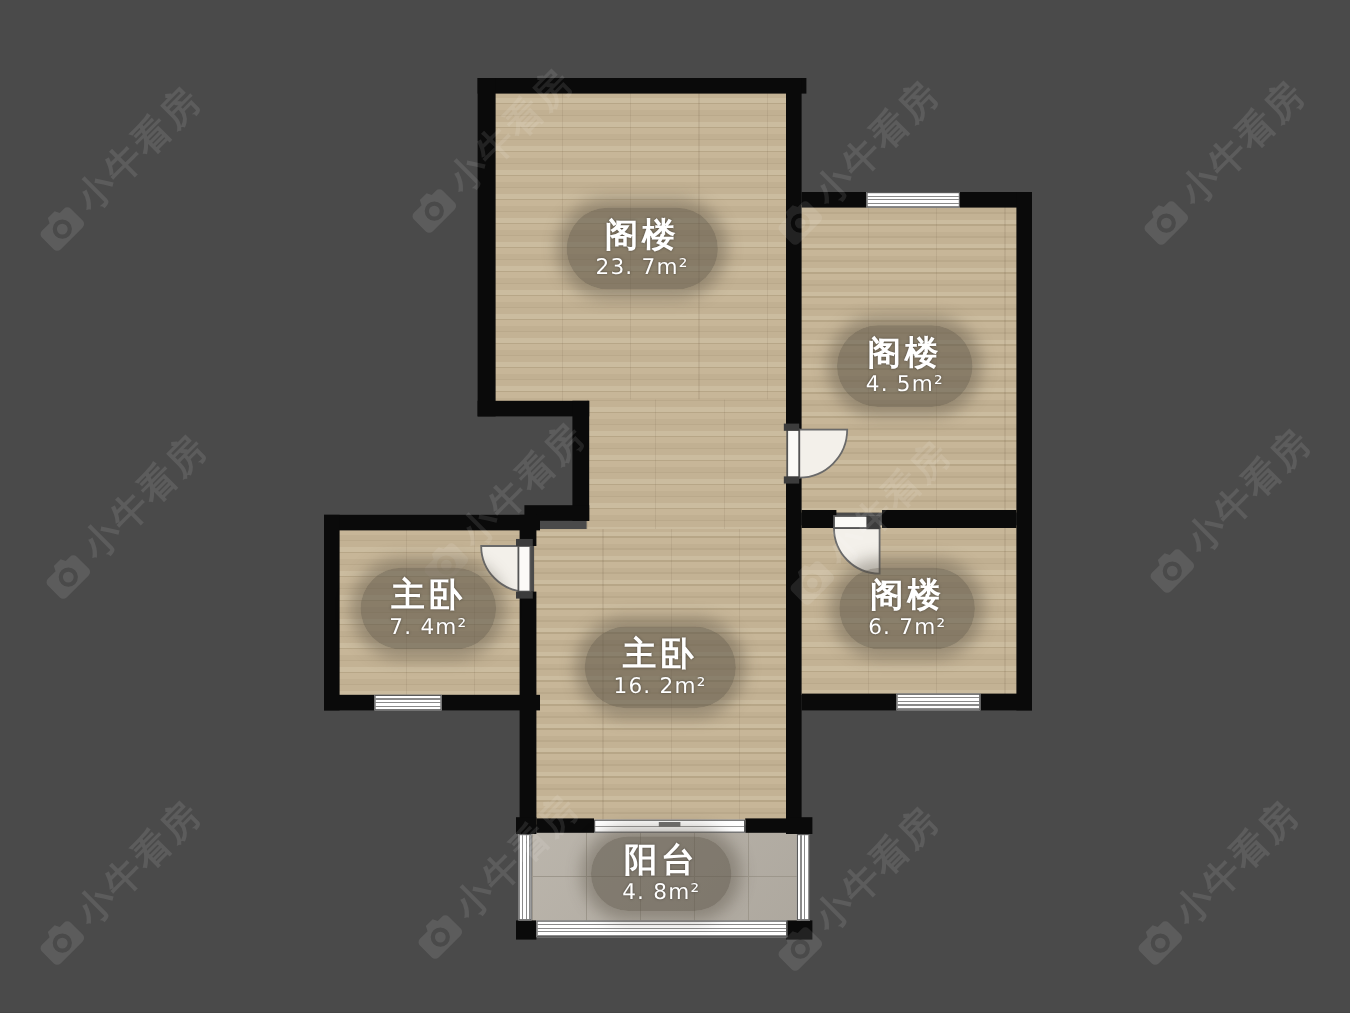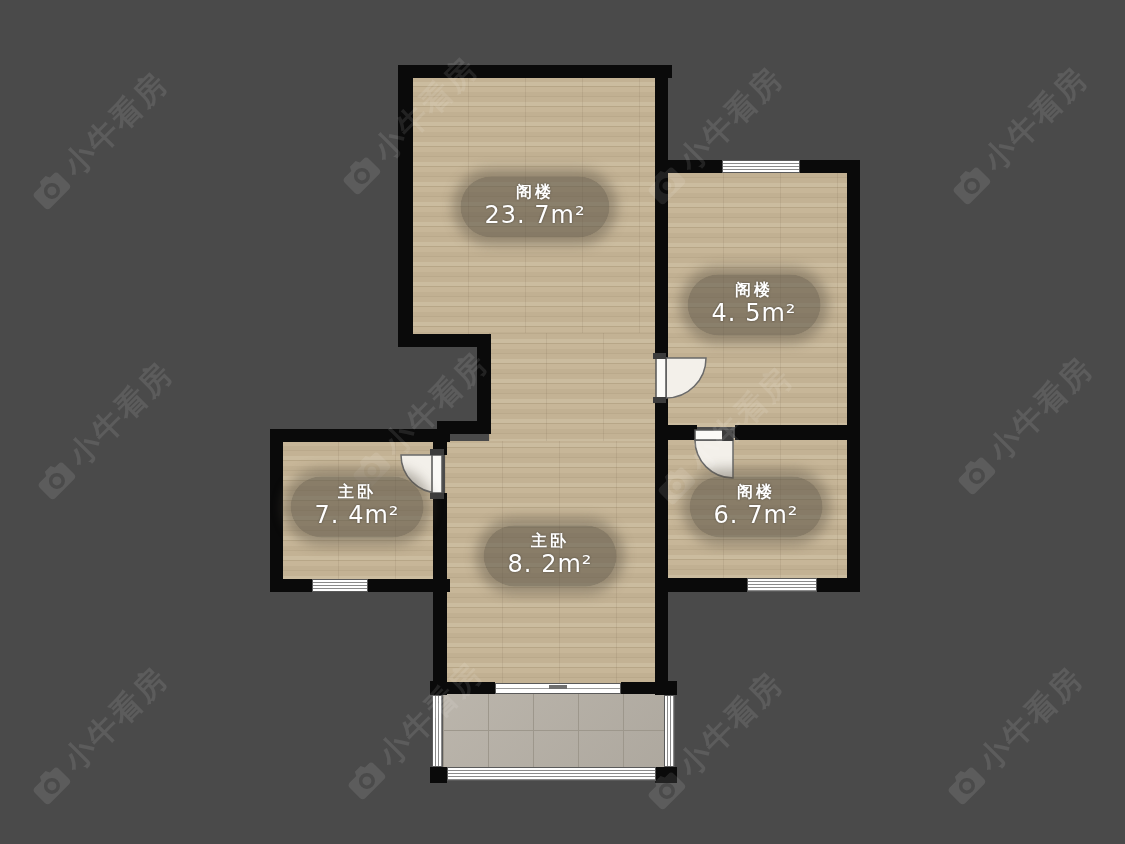--- a/index.html
+++ b/index.html
@@ -45,22 +45,22 @@
   .room-label{
     position:absolute;z-index:5;
     transform:translate(-50%,-50%);
     text-align:center;color:#ffffff;
     background:rgba(86,78,66,0.55);
     box-shadow:0 0 12px 8px rgba(86,78,66,0.40);
     border-radius:999px;
     padding:7px 24px;
     white-space:nowrap;
   }
-  .room-name{font-size:16px;font-weight:bold;letter-spacing:3px;line-height:1.15;text-shadow:0 0 2px rgba(60,55,48,0.8);}
-  .room-area{font-size:24px;line-height:1.2;letter-spacing:1px;text-shadow:0 0 2px rgba(60,55,48,0.8);}
+  .room-name{font-size:28px;font-weight:bold;letter-spacing:3px;line-height:1.15;text-shadow:0 0 2px rgba(60,55,48,0.8);}
+  .room-area{font-size:18px;line-height:1.2;letter-spacing:1px;text-shadow:0 0 2px rgba(60,55,48,0.8);}
   
   .wm{
     position:absolute;z-index:4;
     display:flex;align-items:center;gap:8px;
     transform:translate(-50%,-50%) rotate(-45deg);
     color:rgba(255,255,255,0.10);
     font-size:31px;font-weight:bold;letter-spacing:2px;
     white-space:nowrap;pointer-events:none;
   }
   .wm svg{display:block;}
@@ -229,20 +229,24 @@
   <div class="room-label" style="left:754px;top:305px;">
     <div class="room-name">阁楼</div>
     <div class="room-area">4. 5m²</div>
   </div>
   <div class="room-label" style="left:357px;top:507px;">
     <div class="room-name">主卧</div>
     <div class="room-area">7. 4m²</div>
   </div>
   <div class="room-label" style="left:550px;top:556px;">
     <div class="room-name">主卧</div>
-    <div class="room-area">8. 2m²</div>
+    <div class="room-area">16. 2m²</div>
   </div>
   <div class="room-label" style="left:756px;top:507px;">
     <div class="room-name">阁楼</div>
     <div class="room-area">6. 7m²</div>
   </div>
+  <div class="room-label" style="left:551px;top:728px;padding:4px 26px;">
+    <div class="room-name">阳台</div>
+    <div class="room-area">4. 8m²</div>
+  </div>
 
 </div>
 
 </body></html>

